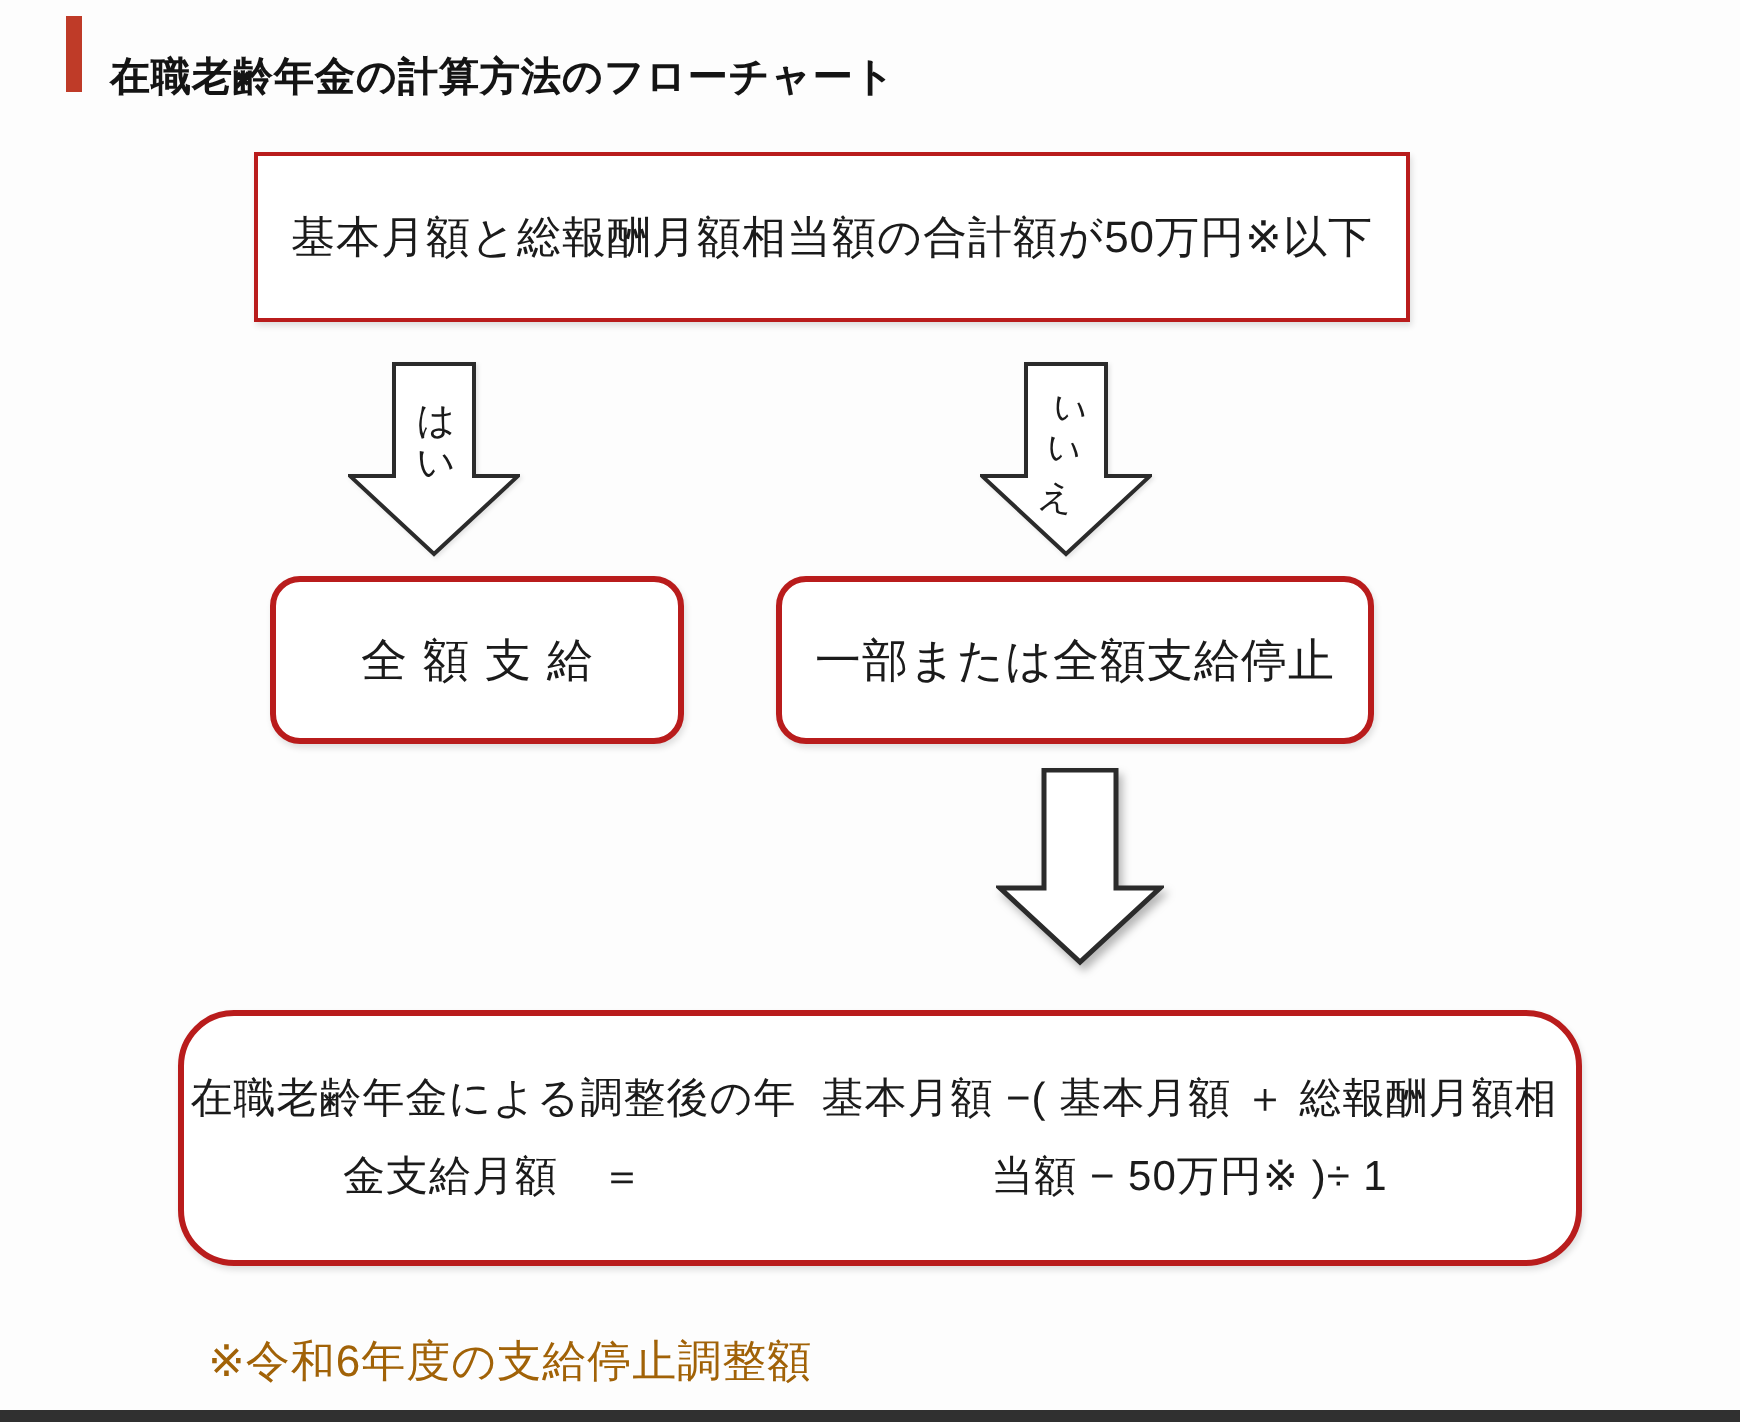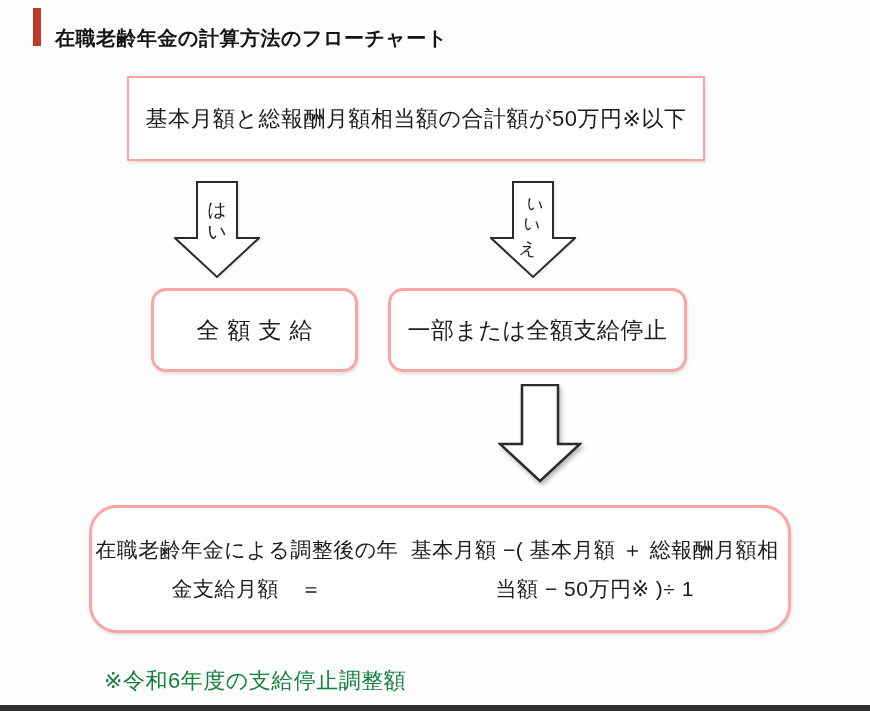--- a/index.html
+++ b/index.html
@@ -21,35 +21,35 @@
   .page-title {
     position: absolute; left: 55px; top: 12px;
     font-size: 20px; font-weight: bold; color: #141414;
     letter-spacing: 0.5px; white-space: nowrap; text-align: center;
   }
 
   
   .box {
     position: absolute;
     background: #ffffff;
-    border: 2px solid #fca5a5;
+    border: 2px solid #b91c1c;
     display: flex; align-items: center; justify-content: center;
     text-align: center;
     box-shadow: 1px 2px 3px rgba(0,0,0,0.12);
     box-sizing: border-box;
   }
   .condition-box {
     left: 127px; top: 76px; width: 578px; height: 85px;
     font-size: 22px; letter-spacing: 0.5px;
   }
   .rounded {
     border-width: 3px; border-radius: 15px;
     font-size: 23px;
   }
-  .result-yes { left: 151px; top: 288px; width: 207px; height: 84px; letter-spacing: 8px; padding-left: 8px; }
+  .result-yes { left: 135px; top: 288px; width: 207px; height: 84px; letter-spacing: 8px; padding-left: 8px; }
   .result-no  { left: 388px; top: 288px; width: 299px; height: 84px; letter-spacing: 0.5px; border-radius: 15px; }
   .formula-box {
     left: 89px; top: 505px; width: 702px; height: 128px;
     border-width: 3px; border-radius: 28px;
     font-size: 21px; line-height: 39px;
     flex-direction: row;
     letter-spacing: 0.5px;
   }
 
   
@@ -65,21 +65,21 @@
     white-space: nowrap;
   }
   .arrow-label.slanted {
     transform: translateX(-50%) rotate(9deg);
     font-size: 17px; letter-spacing: 1px; top: 7px;
   }
 
   
   .footnote {
     position: absolute; left: 104px; top: 666px;
-    font-size: 22px; color: #15803d; letter-spacing: 0.5px;
+    font-size: 22px; color: #a16207; letter-spacing: 0.5px;
   }
 
   
   .bottom-bar {
     position: absolute; left: 0; bottom: 0;
     width: 870px; height: 6px;
     background: #303030;
   }
 </style>
 </head>

